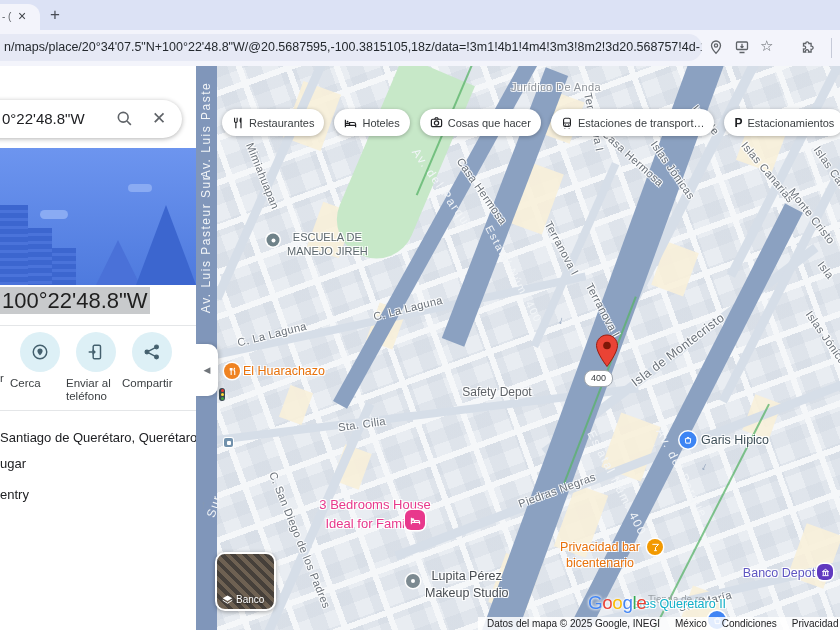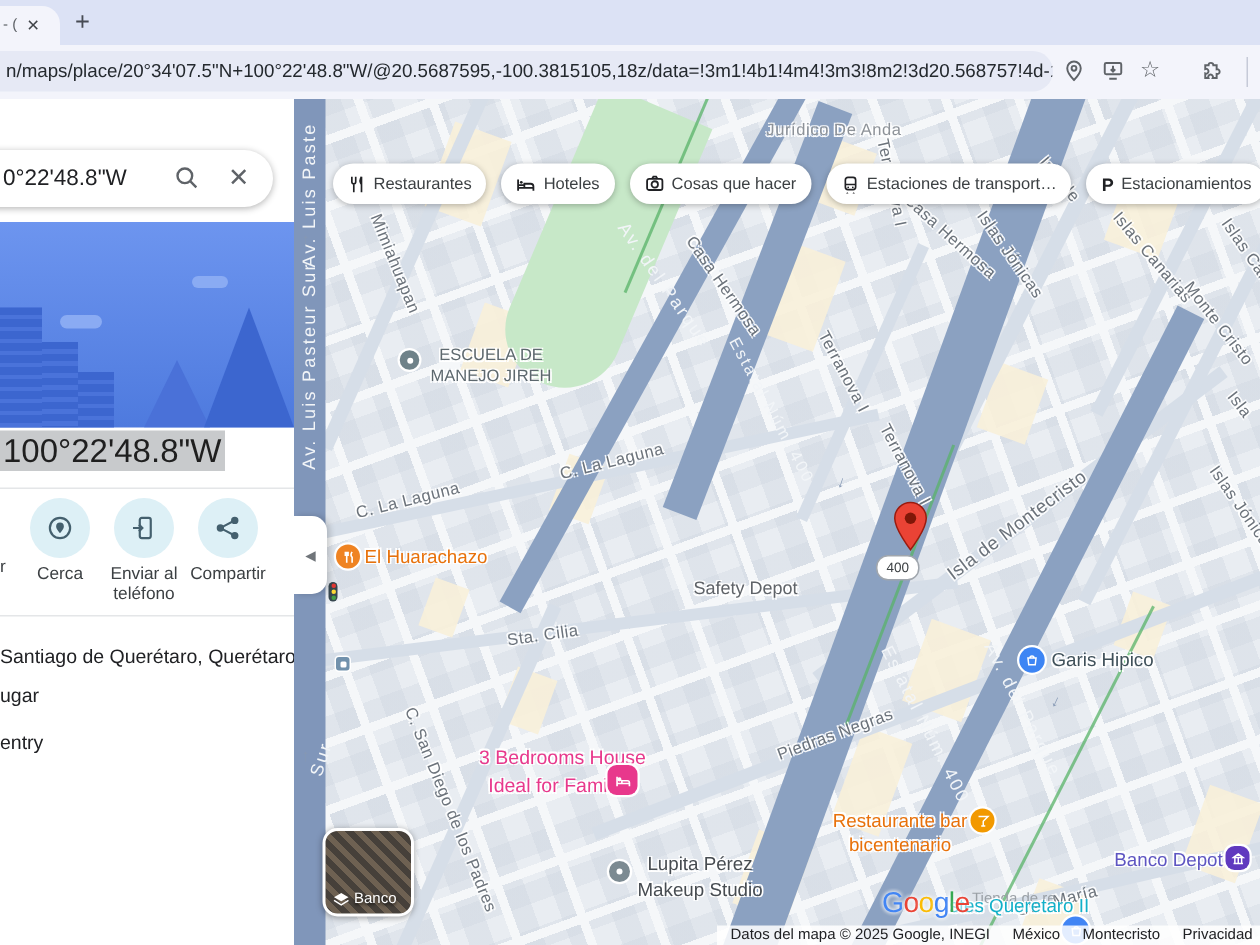--- a/index.html
+++ b/index.html
@@ -29,21 +29,21 @@
   #searchpill .val{position:absolute;left:32px;top:10px;font-size:15px;color:#202124;white-space:nowrap;}
   #photo{position:absolute;left:0;top:82px;width:196px;height:137px;overflow:hidden;
          background:linear-gradient(#6d95ef,#4e7ade);}
   .ph-cloud{position:absolute;background:#8aabf3;border-radius:8px;}
   .ph-bar{position:absolute;background:#3c66cf;
           background-image:repeating-linear-gradient(#3c66cf 0 5px,#4a73da 5px 8px);}
   .ph-tri{position:absolute;width:0;height:0;}
   #place-title{position:absolute;left:0;top:222px;font-size:22px;color:#1f1f1f;}
   #place-title span{background:#c8cacc;padding:1px 2px;}
   .sb-div{position:absolute;left:0;width:196px;height:1px;background:#e4e6e8;}
-  .action{position:absolute;width:60px;text-align:center;}
+  .action{position:absolute;width:60px;text-align:left;}
   .action .circ{width:40px;height:40px;border-radius:50%;background:#ddf0f6;margin:0 auto;
                 display:flex;align-items:center;justify-content:center;}
   .action .lbl{margin-top:5px;font-size:11.5px;color:#3c4043;line-height:13px;}
   #action-partial{position:absolute;left:0px;top:306px;font-size:11.5px;color:#3c4043;}
   .sb-row{position:absolute;left:0;font-size:13px;color:#202124;white-space:nowrap;}
 
   
   #map{position:absolute;left:196px;top:66px;width:644px;height:564px;overflow:hidden;
        background-color:#e9edf2;
        background-image:
@@ -245,21 +245,21 @@
 
     <div class="poi-circle" style="left:217px;top:515px;width:14px;height:14px;background:#7c8a91">
       <span style="width:4px;height:4px;background:#fff;border-radius:50%"></span>
       </div>
     <div class="ptext" style="left:229px;top:502px;font-size:12.5px;color:#474c51;line-height:17px">
       <div class="halo">Lupita Pérez</div>
         <div class="halo">Makeup Studio</div>
       </div>
 
     <div class="ptext ctr" style="left:404px;top:473px;font-size:12.5px;color:#e8710a;line-height: 16px">
-      <div class="halo">Restaurante bar</div>
+      <div class="halo">Privacidad bar</div>
         <div class="halo">bicentenario</div>
       </div>
     <div class="poi-circle" style="left:459px;top:481px;width:16px;height:16px;background:#f29900">
       <svg width="9" height="9" viewBox="0 0 10 10" stroke="#fff" stroke-width="1.1" fill="none">
         <path d="M1.5 1.5h7L5 5v3M3.5 8.5h3"></path>
         </svg>
       </div>
 
     <div class="poi-circle" style="left:492px;top:374px;width:17px;height:17px;background:#3d85f4">
       <svg width="9" height="9" viewBox="0 0 10 10" stroke="#fff" stroke-width="1.1" fill="none">
@@ -355,21 +355,21 @@
             </svg>
           </span>
         <span>Banco</span>
         </div>
     </div>
 
     <div id="glogo"><span style="color:#4285F4">G</span><span style="color:#EA4335">o</span><span style="color:#FBBC05">o</span><span style="color:#4285F4">g</span><span style="color:#34A853">l</span><span style="color:#EA4335">e</span></div>
     <div id="attrib">
       <span>Datos del mapa © 2025 Google, INEGI</span>
       <span>México</span>
-      <span>Montecristo</span>
+      <span>Condiciones</span>
       <span>Privacidad</span>
 
     </div>
   </div>
 
   <div id="sidebar">
     <div id="searchpill">
       <span class="val">0°22'48.8"W</span>
       <span style="position:absolute;left:146px;top:10px">
         <svg width="17" height="17" viewBox="0 0 16 16" fill="none" stroke="#5f6368" stroke-width="1.5">

